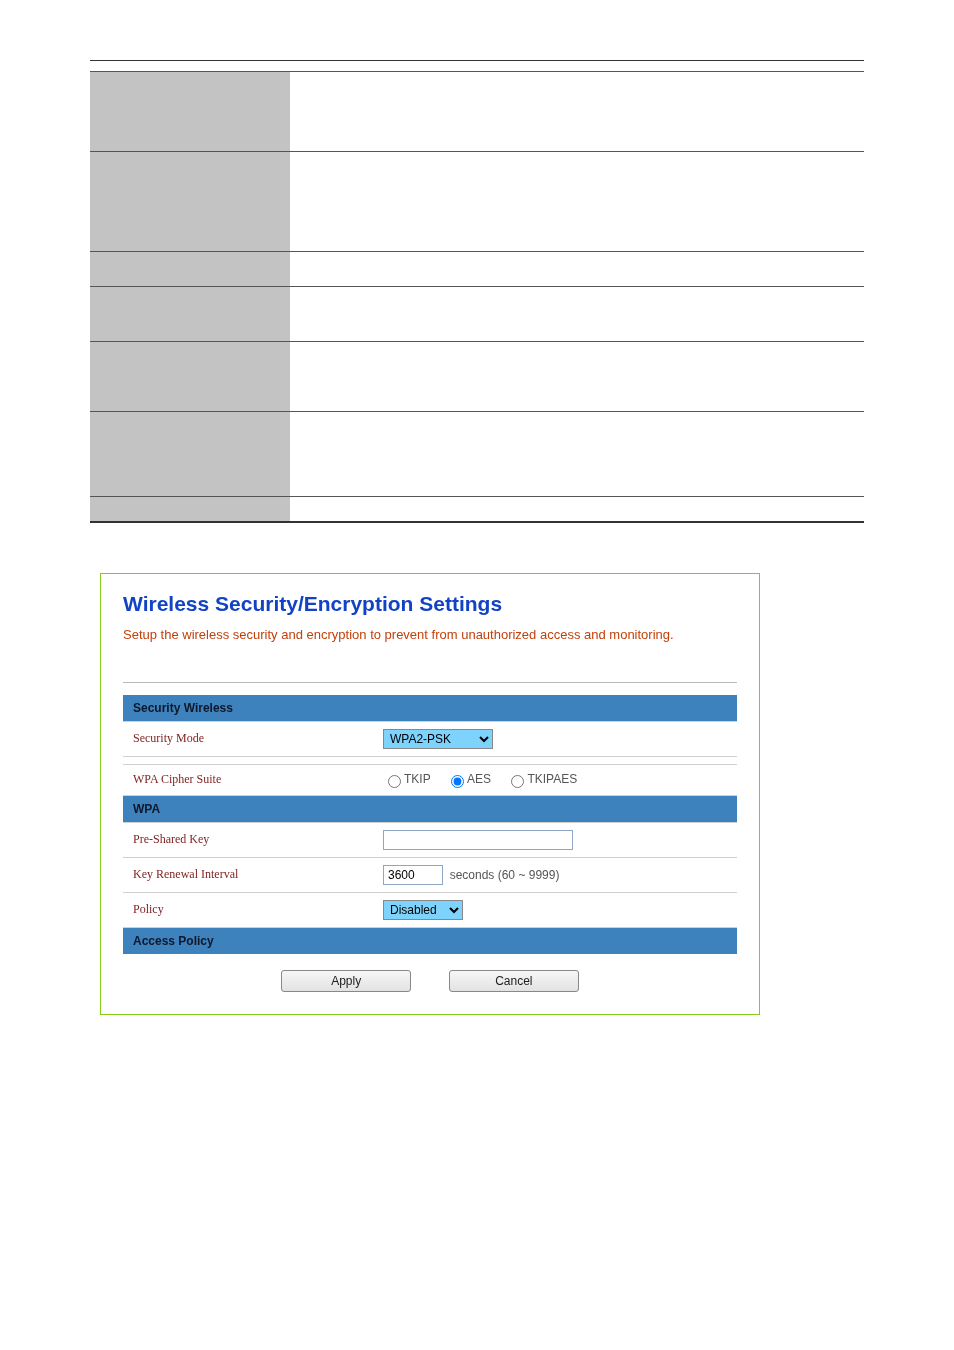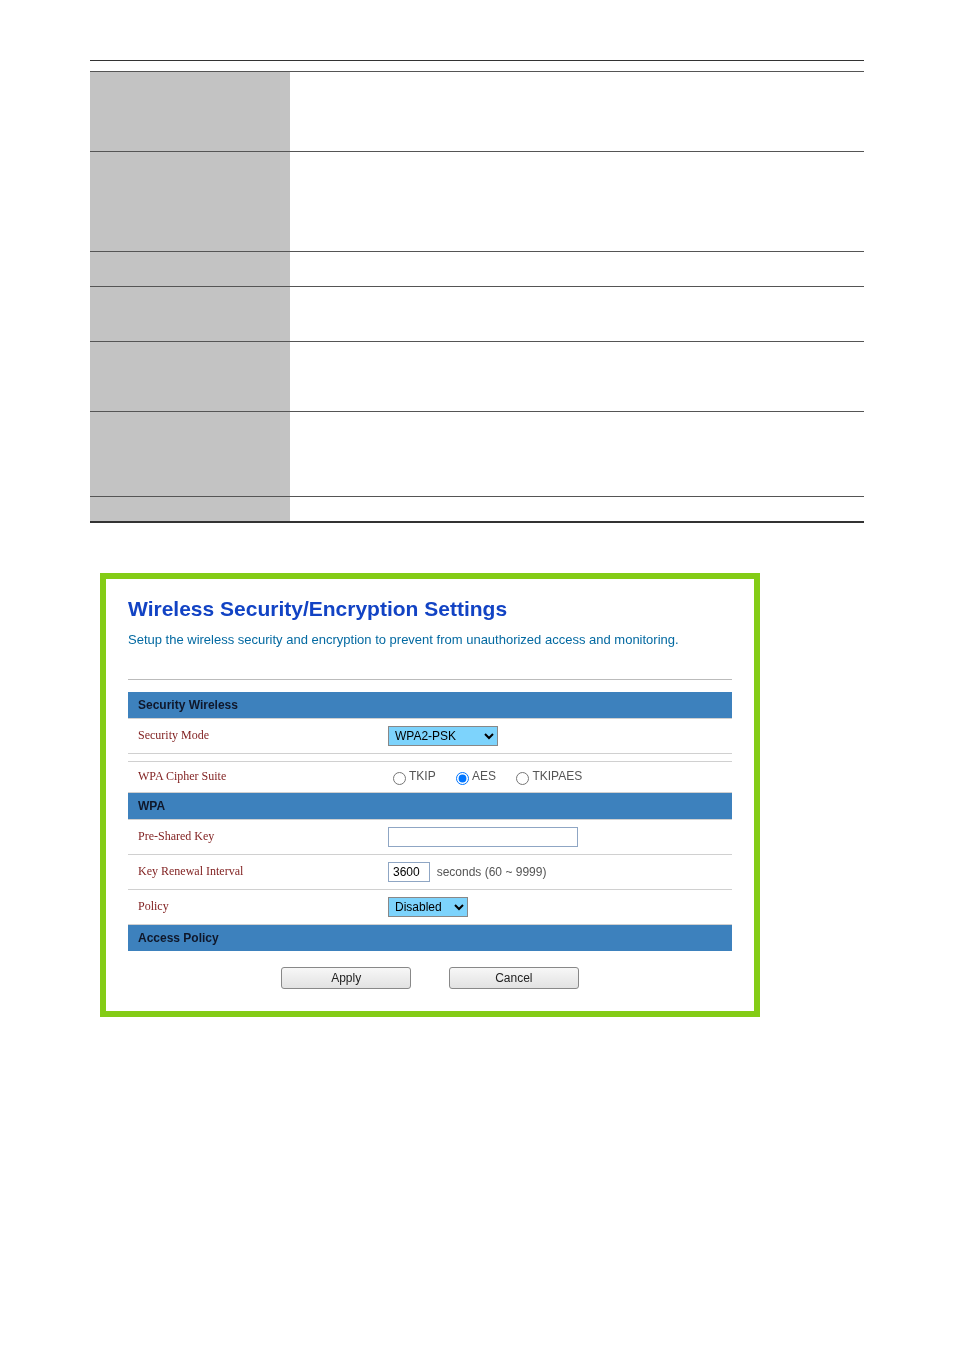--- a/index.html
+++ b/index.html
@@ -46,36 +46,36 @@
   .h55 { height: 55px; }
   .h70 { height: 70px; }
   .h85 { height: 85px; }
   .h25 { height: 25px; }
 
   
   .panel-wrap {
     margin-top: 50px;
     margin-left: 10px;
     width: 660px;
-    border: 6px solid #84cc16;
+    border: 1px solid #84cc16;
     padding: 18px 22px 22px 22px;
     background: #fff;
   }
   .panel-title {
     color: #1243c4;
     font-weight: bold;
     font-size: 21px;
     margin: 0 0 10px 0;
     font-family: Arial, Helvetica, sans-serif;
   }
   .panel-desc {
-    color: #0369a1;
+    color: #c2410c;
     font-size: 13px;
     line-height: 1.4;
-    margin-bottom: 30px;
+    margin-bottom: 38px;
   }
   .section-divider {
     border: none;
     border-top: 1px solid #bbb;
     margin: 0 0 12px 0;
   }
 
   .formtable {
     width: 100%;
     border-collapse: collapse;
@@ -113,21 +113,21 @@
     min-width: 110px;
   }
   .ui-select.small { min-width: 80px; }
   input.ui-text {
     font-size: 12px;
     border: 1px solid #8fa6c4;
     padding: 2px 4px;
     width: 190px;
     background: #fff;
   }
-  input.ui-text.short { width: 42px; }
+  input.ui-text.short { width: 60px; }
   .radio-group label { margin-right: 12px; color: #555; }
   .radio-group input { vertical-align: middle; margin-right: 3px; }
 
   .button-row {
     text-align: center;
     padding-top: 16px;
   }
   .ui-btn {
     display: inline-block;
     min-width: 130px;

